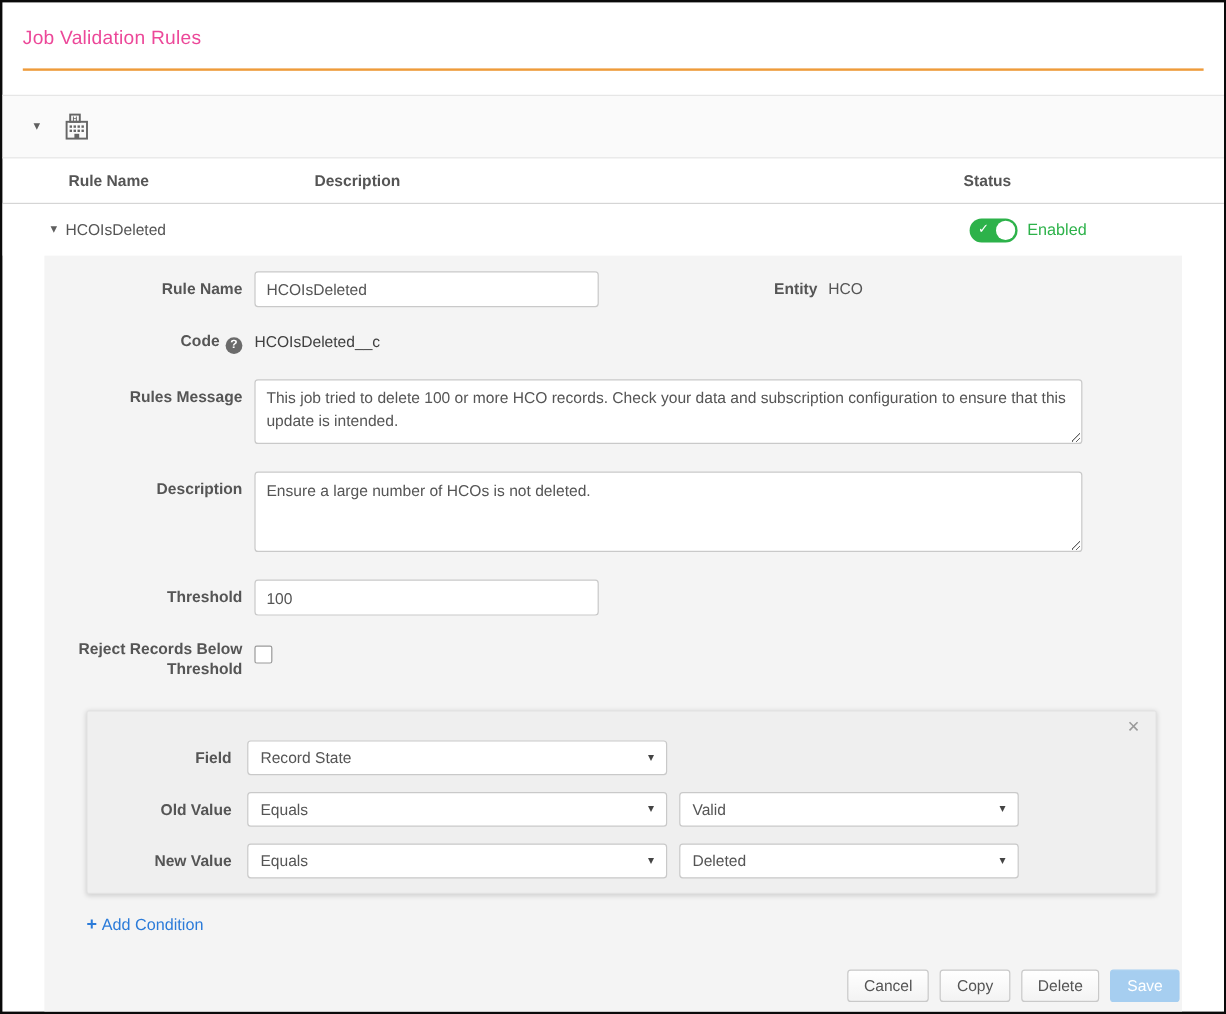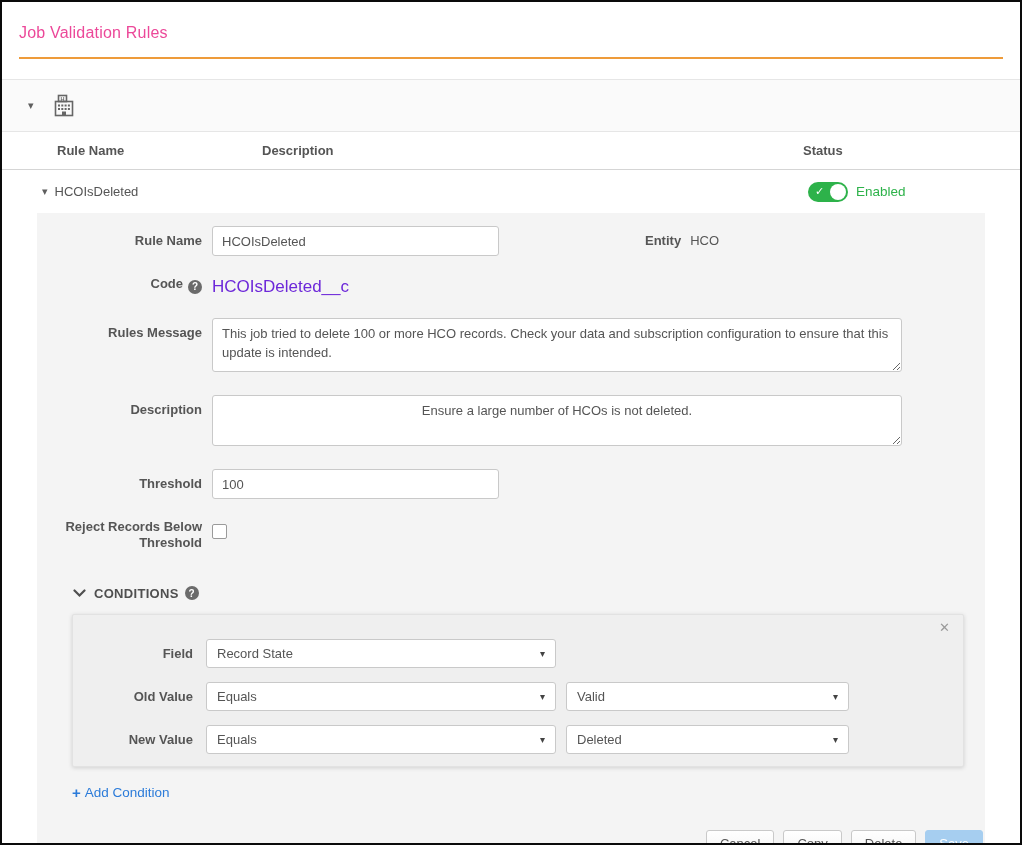--- a/index.html
+++ b/index.html
@@ -102,27 +102,27 @@
   }
   .text-area {
     width: 690px;
     border: 1px solid #c9c9c9; border-radius: 3px;
     background: #fff; padding: 6px 9px;
     font-size: 13px; color: #555; line-height: 1.45;
     font-family: "Liberation Sans", sans-serif;
     resize: vertical;
   }
   .ta-error { height: 54px; }
-  .ta-desc { height: 51px; text-align: center; }
+  .ta-desc { height: 67px; }
 
   .entity-group { display: flex; align-items: center; margin-left: 146px; padding-top: 7px; }
   .entity-label { font-size: 13px; font-weight: 700; color: #555; }
   .entity-value { font-size: 13px; color: #555; margin-left: 9px; }
 
-  .static-value { font-size: 17px; color: #6d28d9; padding-top: 1px; display:inline-block; }
+  .static-value { font-size: 13px; color: #404040; padding-top: 1px; display:inline-block; }
   .row-code { margin-top: 4px; margin-bottom: 21px; }
   .row-code .flabel { padding-top: 0; }
   .row-code .fcontrol { padding-top: 0; }
 
   .help-icon {
     display: inline-flex; align-items: center; justify-content: center;
     width: 14px; height: 14px; border-radius: 50%;
     background: #6b6b6b; color: #fff;
     font-size: 10px; font-weight: 700;
     margin-left: 5px; vertical-align: -2px;
@@ -308,29 +308,20 @@
 
     
     <div class="form-row row-checkbox">
       <label class="flabel static-pt">Reject Records Below Threshold</label>
       <span class="fcontrol">
         <input type="checkbox" class="checkbox" style="">
       </span>
     </div>
 
     
-    <div class="cond-head">
-      <span class="chevron">
-        <svg width="13" height="9" viewBox="0 0 13 9">
-            <path d="M1.5 1.5 L6.5 6.5 L11.5 1.5" stroke="#4f4f4f" stroke-width="2.2" fill="none" stroke-linecap="round"></path>
-          </svg>
-      </span>
-      <span>CONDITIONS</span>
-      <span class="help-icon">?</span>
-    </div>
 
     
     <div class="cond-panel">
       <span class="cond-close">✕</span>
 
       <div class="c-row">
         <span class="c-label">Field</span>
         <span class="dropdown">
           <span>Record State</span>
           <span class="dd-caret">▾</span>

